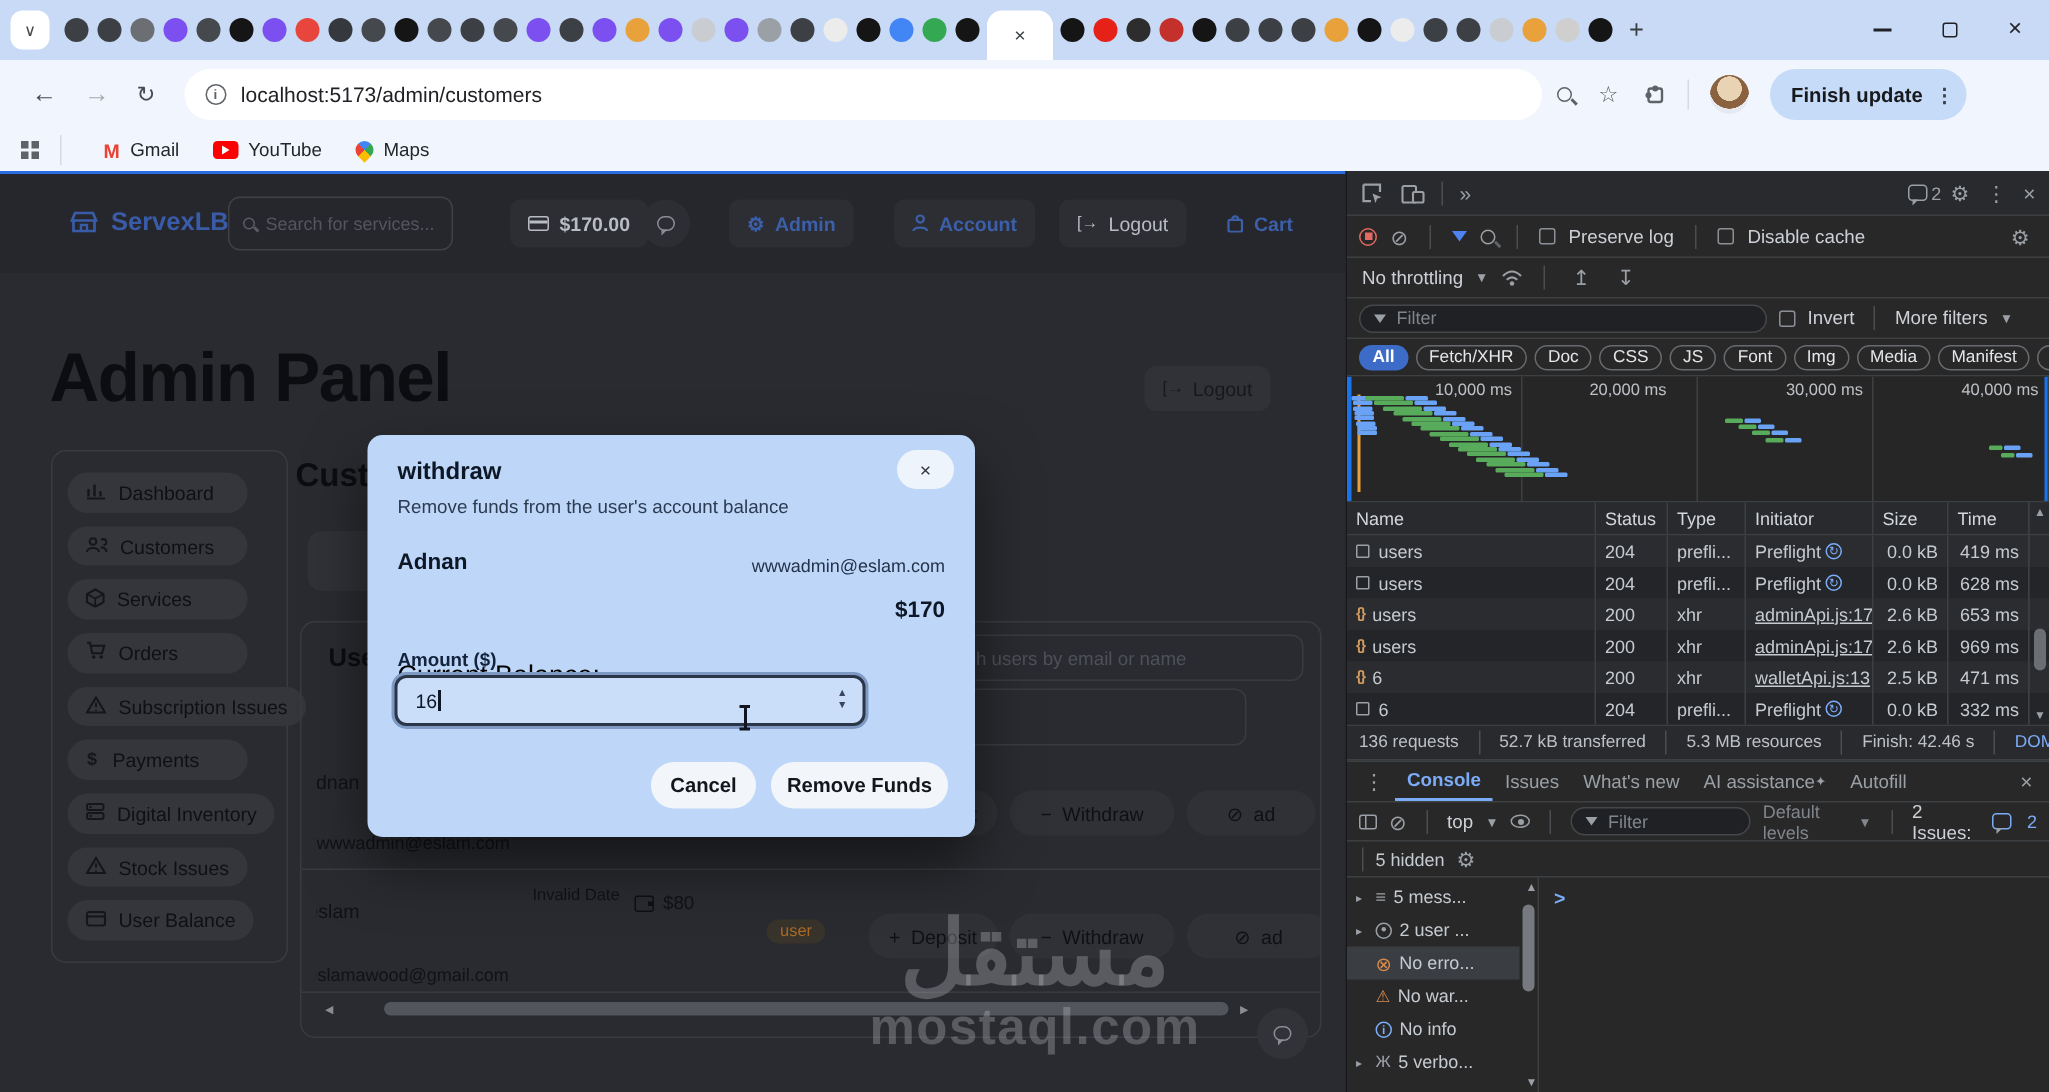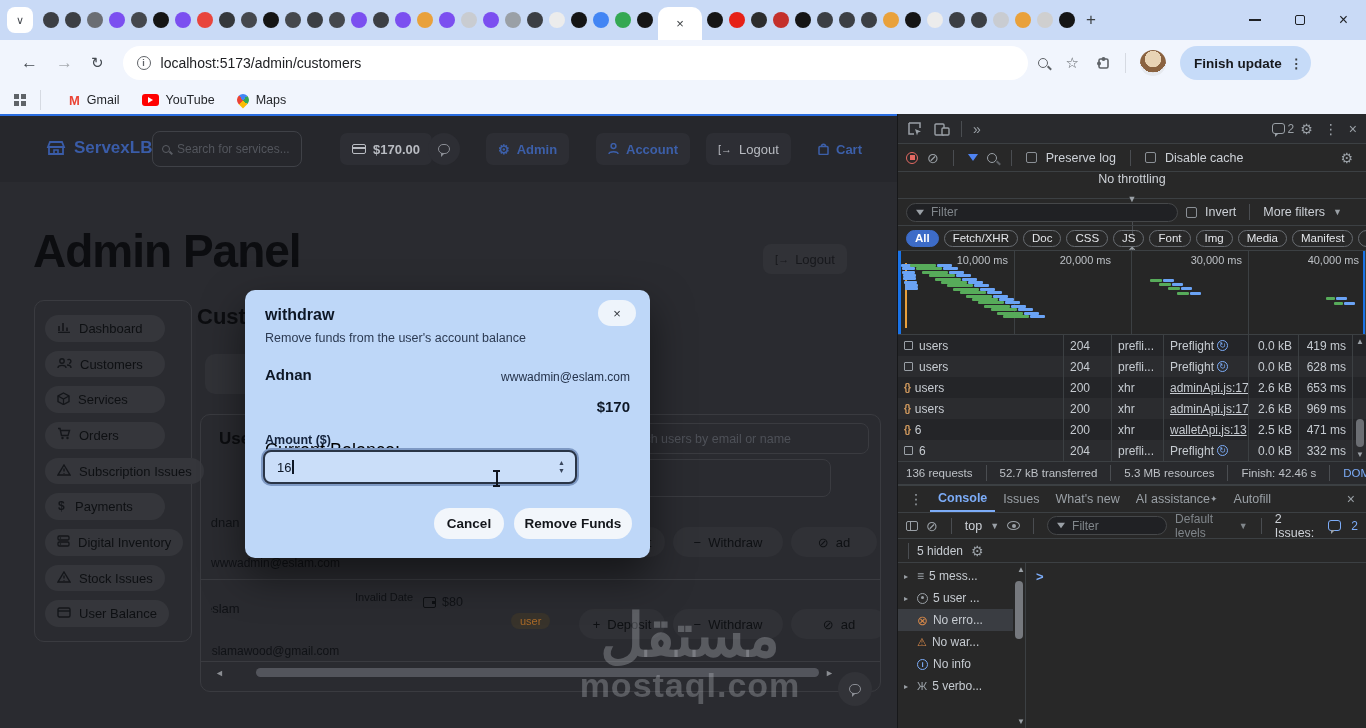--- a/index.html
+++ b/index.html
@@ -140,21 +140,21 @@
   .dt-tab.active { color:#7cacf8; border-bottom:2px solid #7cacf8; font-weight:600; }
   .dticon { color:#9aa0a6; margin:0 5px; font-size:14px; flex:none; }
   .bubble2 { min-width:13px; height:11px; border:1.3px solid #9aa0a6; border-radius:3px; position:relative; margin:0 2px 0 6px; }
   .bubble2::after { content:""; position:absolute; left:2px; bottom:-4px; border-top:4px solid #9aa0a6; border-right:4px solid transparent; }
   .dt-netbar { height:28px; padding:0 8px; gap:9px; }
   .rec { width:12px; height:12px; border:1.6px solid #e46962; border-radius:50%; display:flex;
     align-items:center; justify-content:center; flex:none; }
   .rec i { width:5px; height:5px; background:#e46962; }
   .cbx { width:11px; height:11px; border:1.4px solid #8b9096; border-radius:2px; flex:none; }
   .lbl { font-size:12.5px; color:#cdd1d7; }
-  .dt-throttle { height:27px; padding:0 10px; gap:8px;flex-direction:column; }
+  .dt-throttle { height:27px; padding:0 10px; gap:8px; }
   .dt-filter { height:27px; padding:0 8px; gap:8px; }
   .fpill { width:272px; height:19px; border-radius:10px; background:#202124; border:1px solid #454749;
     display:flex; align-items:center; padding:0 8px; gap:6px; color:#80868b; }
   .fpill.small { width:150px; }
   .funnel { width:0; height:0; border-left:5px solid transparent; border-right:5px solid transparent;
     border-top:7px solid #9aa0a6; position:relative; flex:none; }
   .funnel.bluef { border-top-color:#4f83f1; }
   .dt-chips { height:25px; gap:5px; padding:0 8px; overflow:hidden; flex-wrap:nowrap; }
   .chip { height:17px; padding:0 8px; border-radius:9px; font-size:11.5px; display:flex; align-items:center;
     color:#e4e6ea; border:1px solid #676b70; white-space:nowrap; flex:none; }
@@ -674,20 +674,28 @@
         <div class="wbar" style="left: 283px; top: 36.4px; width: 11px; background: rgb(106, 163, 245);"></div>
         <div class="wbar" style="left: 279px; top: 40.6px; width: 12px; background: rgb(87, 171, 90);"></div>
         <div class="wbar" style="left: 292px; top: 40.6px; width: 11px; background: rgb(106, 163, 245);"></div>
         <div class="wbar" style="left: 428px; top: 46px; width: 9px; background: rgb(87, 171, 90);"></div>
         <div class="wbar" style="left: 438px; top: 46px; width: 11px; background: rgb(106, 163, 245);"></div>
         <div class="wbar" style="left: 436px; top: 50.5px; width: 9px; background: rgb(87, 171, 90);"></div>
         <div class="wbar" style="left: 446px; top: 50.5px; width: 11px; background: rgb(106, 163, 245);"></div>
       </div>
 
   <div class="dt-grid" id="dt-grid">
+        <div class="g-head">
+          <div class="g-cell" style="width: 166px; color: rgb(211, 215, 220);">Name</div>
+          <div class="g-cell" style="width: 48px; color: rgb(211, 215, 220);">Status</div>
+          <div class="g-cell" style="width: 52px; color: rgb(211, 215, 220);">Type</div>
+          <div class="g-cell" style="width: 85px; color: rgb(211, 215, 220);">Initiator</div>
+          <div class="g-cell" style="width: 50px; color: rgb(211, 215, 220);">Size</div>
+          <div class="g-cell" style="width: 54px; color: rgb(211, 215, 220);">Time</div>
+        </div>
         <div class="g-row">
           <div class="g-cell" style="width: 166px;">
             <span class="sqic"></span>
             <span>users</span>
           </div>
           <div class="g-cell" style="width: 48px;">204</div>
           <div class="g-cell" style="width: 52px;">prefli...</div>
           <div class="g-cell" style="width: 85px;">
             <span>Preflight</span>
             <span class="cors">↻</span>
@@ -824,21 +832,21 @@
     <div class="c-side" id="c-side">
 
     <div class="c-item">
             <span class="exp">▸</span>
             <span style="color: rgb(154, 160, 166);">≡</span>
             <span>5 mess...</span>
           </div>
           <div class="c-item">
             <span class="exp">▸</span>
             <span class="ic-usr"></span>
-            <span>5 user ...</span>
+            <span>2 user ...</span>
           </div>
           <div class="c-item sel">
             <span class="exp"></span>
             <span style="color: rgb(217, 138, 74); font-size: 13px;">⊗</span>
             <span>No erro...</span>
           </div>
           <div class="c-item">
             <span class="exp"></span>
             <span style="color: rgb(217, 138, 74); font-size: 11px;">⚠</span>
             <span>No war...</span>

